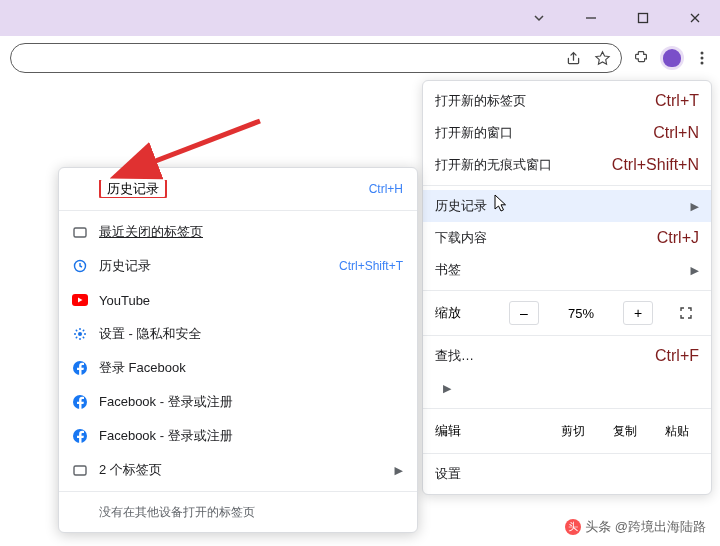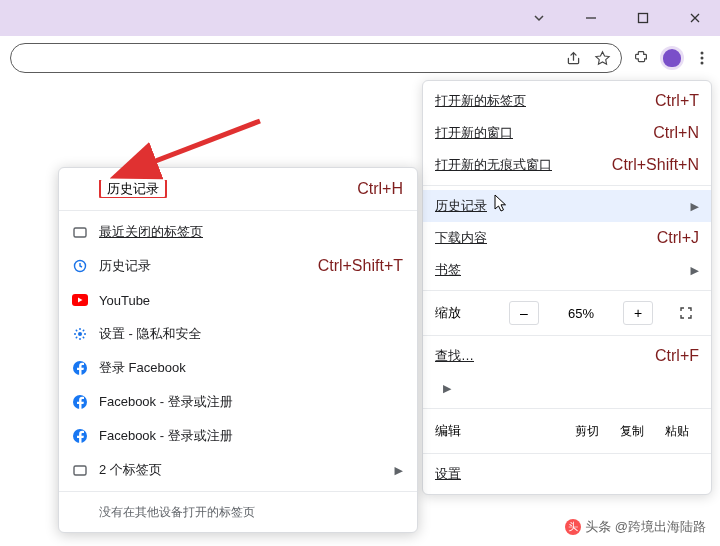--- a/index.html
+++ b/index.html
@@ -10,39 +10,39 @@
 .urlbar { flex:1; height:30px; border:1px solid #5c5c5c; border-radius:16px; display:flex; align-items:center; justify-content:flex-end; padding:0 10px; gap:12px; }
 .icon-btn { display:flex; align-items:center; justify-content:center; color:#444; }
 .profile-btn { width:24px; height:24px; border-radius:50%; background:#e8ddf4; display:flex; align-items:center; justify-content:center; }
 .profile-av { width:18px; height:18px; border-radius:50% 50% 45% 45%; background:#7a4fc9; }
 .content { position:absolute; top:80px; left:0; right:0; bottom:0; background:#fff; }
 
 .wm { position:absolute; color:#eee; font-size:38px; font-weight:bold; transform:rotate(-22deg); pointer-events:none; user-select:none; white-space:nowrap; }
 
 .main-menu { position:absolute; top:80px; right:8px; width:290px; background:#fff; border:1px solid #dadce0; border-radius:6px; box-shadow:0 2px 12px rgba(0,0,0,.15); padding:4px 0; z-index:10; }
 .m-row { display:flex; align-items:center; height:32px; padding:0 12px; color:#202124; white-space:nowrap; }
-.m-label { flex:1;text-decoration:underline; }
+.m-label { flex:1; }
 .m-sc { color:#7f1d1d; font-size:16px; }
 .m-arrow { color:#5f6368; font-size:11px; margin-left:8px; }
 .m-sep { height:1px; background:#e8eaed; margin:4px 0; }
 .m-hl { background:#e8f0fe; }
 .zoom-row { display:flex; align-items:center; height:36px; padding:0 12px; gap:20px; }
 .zoom-row span:first-child { flex:1; }
 .zb { width:30px; height:24px; border:1px solid #dadce0; border-radius:3px; display:flex; align-items:center; justify-content:center; font-size:14px; }
 .zv { width:44px; text-align:center; }
 .fs { width:26px; display:flex; align-items:center; justify-content:center; }
-.edit-row { display:flex; align-items:center; height:36px; padding:0 12px; gap:1px; }
+.edit-row { display:flex; align-items:center; height:36px; padding:0 12px; gap:8px; }
 .edit-row>span:first-child { flex:1; }
 .ebtn { padding:4px 10px; font-size:12px; }
 
 .sub-menu { position:absolute; top:167px; left:58px; width:360px; background:#fff; border:1px solid #dadce0; border-radius:6px; box-shadow:0 2px 14px rgba(0,0,0,.2); padding:4px 0; z-index:20; }
 .s-row { display:flex; align-items:center; height:34px; padding:0 14px 0 40px; color:#202124; position:relative; white-space:nowrap; }
 .s-ic { position:absolute; left:12px; width:18px; height:18px; display:flex; align-items:center; justify-content:center; }
 .s-label { flex:1; overflow:hidden; text-overflow:ellipsis; }
-.s-sc { color:#7f1d1d; font-size:16px; }
+.s-sc { color:#3b82f6; font-size:12px; }
 .s-sep { height:1px; background:#e8eaed; margin:4px 0; }
 .s-head { height:34px; display:flex; align-items:center; padding:0 14px 0 40px; }
 .s-head .s-label { font-size:14px; }
 .s-foot { height:32px; display:flex; align-items:center; padding:0 14px 0 40px; color:#5f6368; font-size:12px; }
 .box-o { border:2px solid #e03131; border-radius:3px; padding:1px 6px; }
 .arrow-annot { position:absolute; top:113px; left:105px; z-index:30; pointer-events:none; }
 .cursor { position:absolute; top:194px; left:494px; z-index:30; pointer-events:none; }
 .attrib { position:absolute; bottom:10px; right:14px; font-size:12px; color:#666; display:flex; align-items:center; gap:4px; z-index:40; }
 .attrib-ic { width:16px; height:16px; border-radius:50%; background:#fa5252; color:#fff; display:flex; align-items:center; justify-content:center; font-size:10px; }
 </style>
@@ -132,21 +132,21 @@
       <span class="m-sc">Ctrl+J</span>
     </div>
   <div class="m-row">
       <span class="m-label">书签</span>
       <span class="m-arrow">▶</span>
     </div>
   <div class="m-sep"></div>
   <div class="zoom-row">
     <span>缩放</span>
     <span class="zb">–</span>
-    <span class="zv">65%</span>
+    <span class="zv">75%</span>
     <span class="zb">+</span>
     <span class="fs">
         <svg width="14" height="14" viewBox="0 0 14 14">
           <path d="M2 5V2h3M12 5V2H9M2 9v3h3M12 9v3H9" stroke="#444" stroke-width="1.4" fill="none"></path>
         </svg>
       </span>
   </div>
   <div class="m-sep"></div>
   <div class="m-row">
       <span class="m-label">查找…</span>

